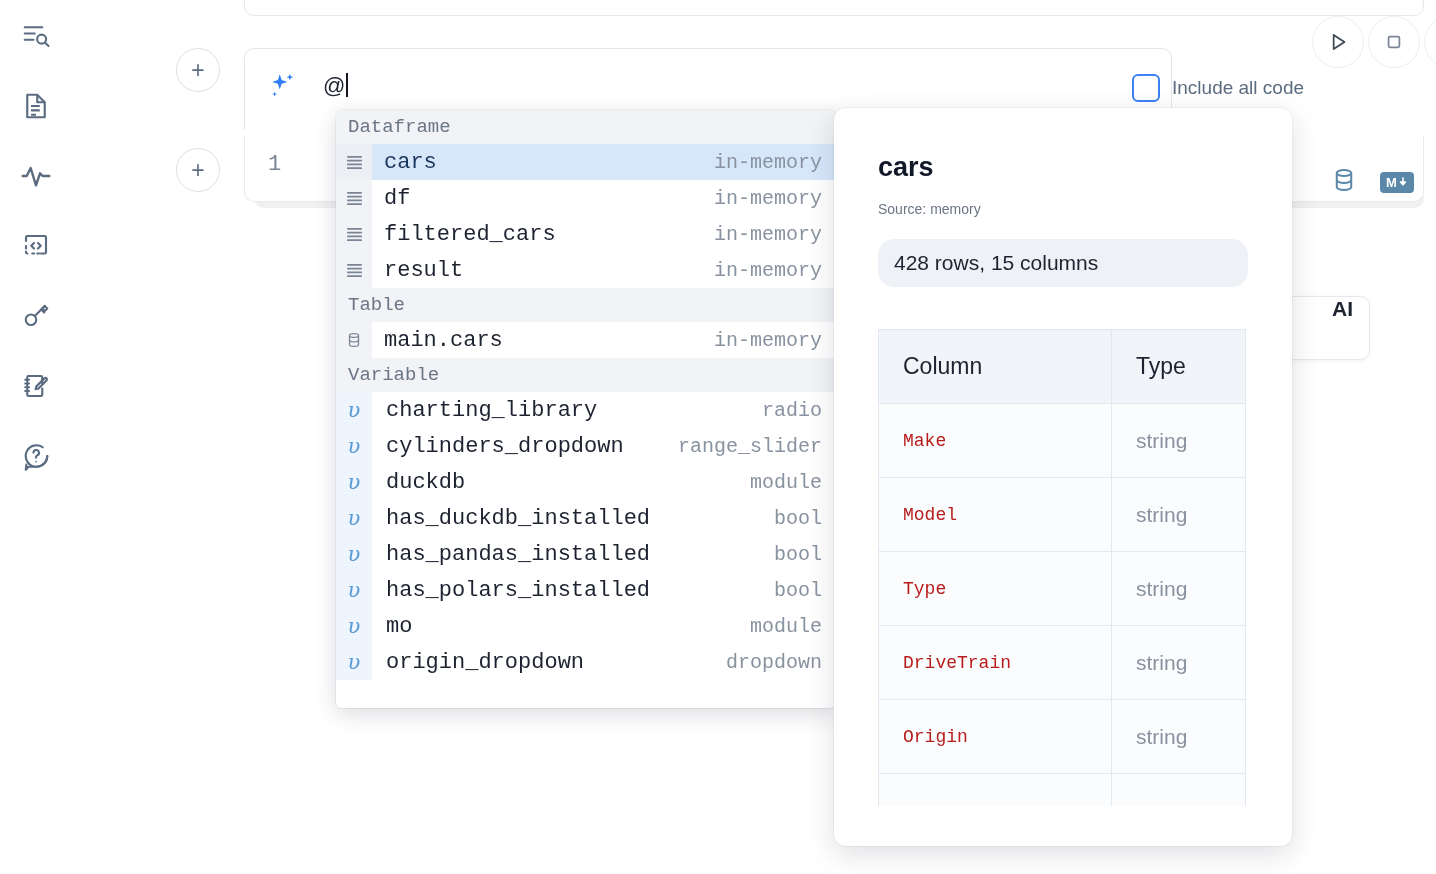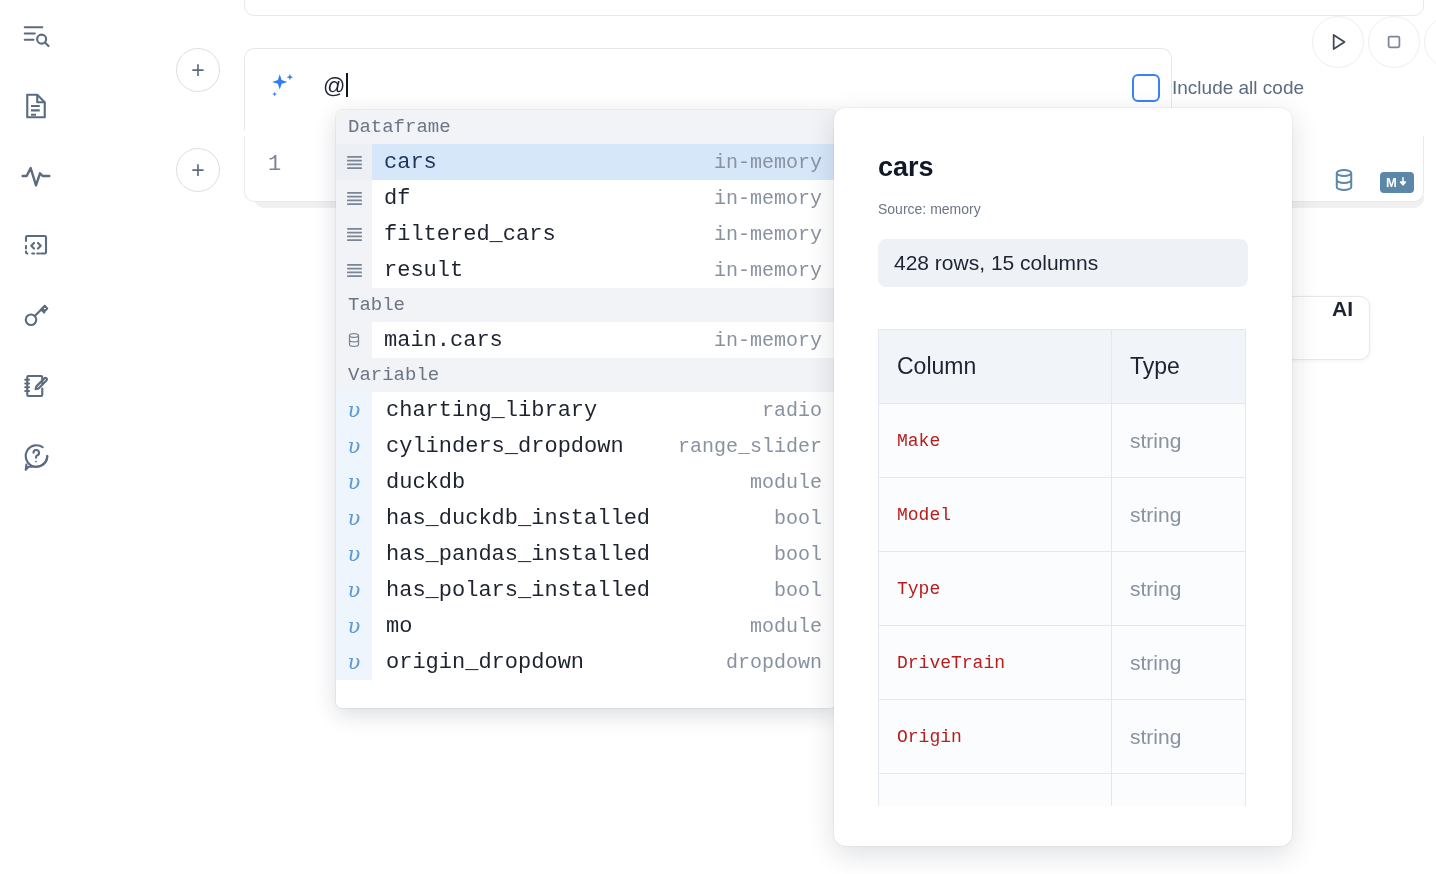--- a/index.html
+++ b/index.html
@@ -150,27 +150,27 @@
   
   .preview {
     position: absolute; left: 834px; top: 108px; width: 458px; height: 738px;
     background: #ffffff; border-radius: 12px;
     box-shadow: 0 8px 28px rgba(20,30,50,0.14), 0 0 0 1px rgba(20,30,50,0.04);
     overflow: hidden; z-index: 40; padding: 44px 44px 0 44px;
   }
   .pv-title { font-size: 27px; font-weight: bold; color: #111827; }
   .pv-source { margin-top: 18px; font-size: 14px; color: #6b7585; }
   .pv-stat {
-    margin-top: 22px; background: #eef1f6; border-radius: 8px;
+    margin-top: 22px; background: #eef1f6; border-radius: 16px;
     height: 48px; display: flex; align-items: center; padding-left: 16px;
     font-size: 21px; color: #1d2330;
   }
   .pv-table { margin-top: 42px; width: 368px; border-collapse: collapse; }
   .pv-table th, .pv-table td {
-    border: 1px solid #e2e8f0; height: 74px; text-align: left; padding-left: 18px;
+    border: 1px solid #e2e8f0; height: 74px; text-align: left; padding-left: 24px;
     vertical-align: middle;
   }
   .pv-table th {
     background: #f1f4f8; font-weight: normal; font-size: 23px; color: #1d2330;
   }
   .pv-table th.col-type { width: 134px; }
   .pv-table td.c-name {
     background: #fbfcfd; font-family: "Liberation Mono", monospace;
     font-size: 18px; color: #b91c1c;
   }

